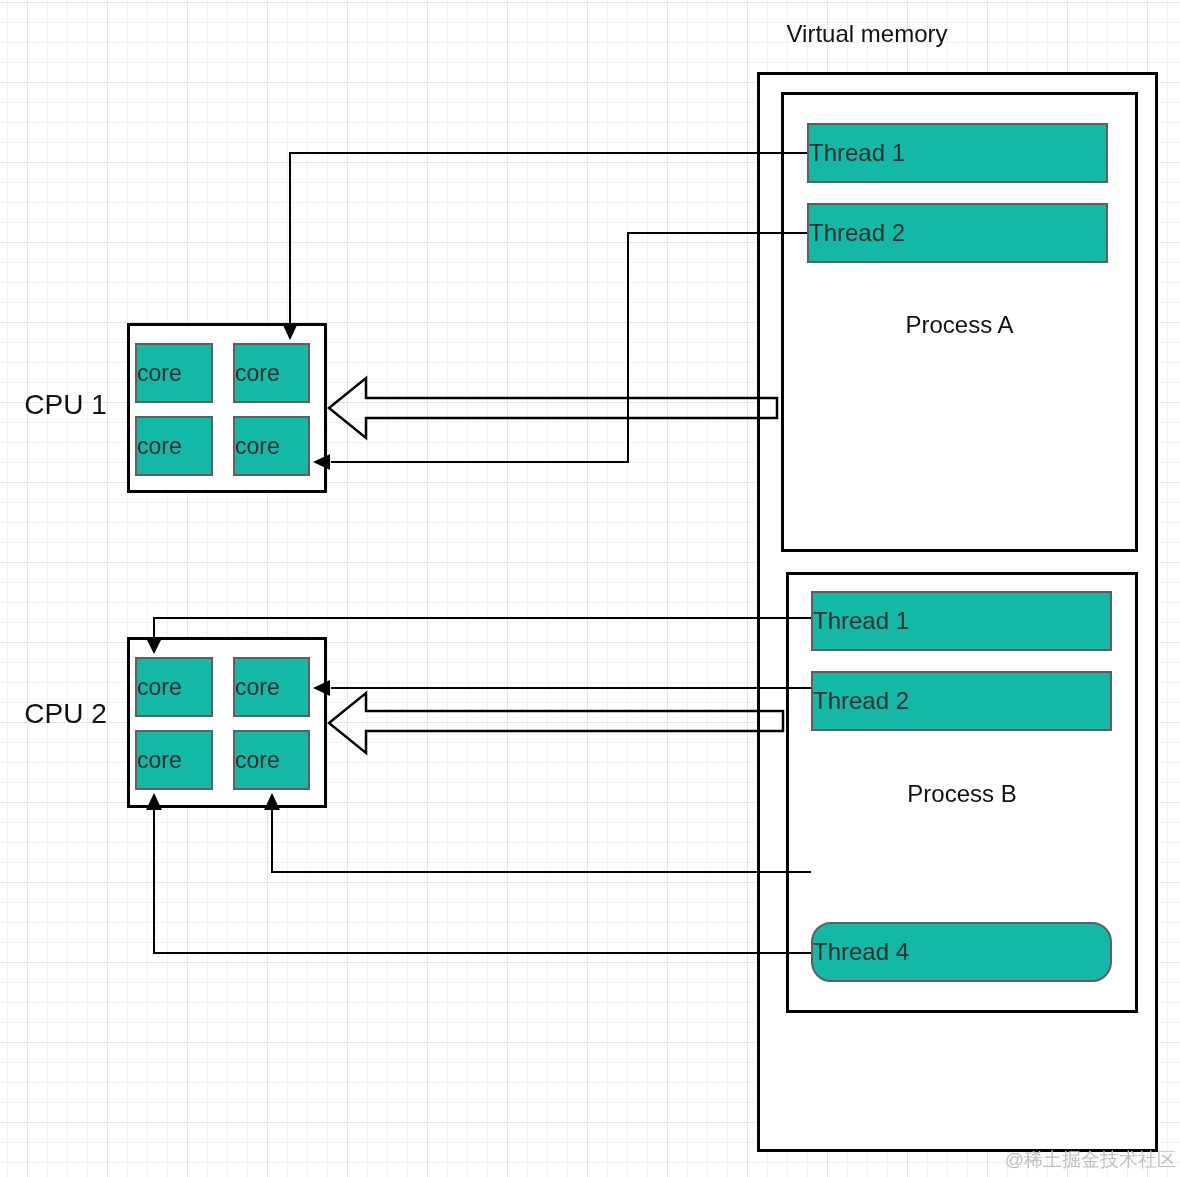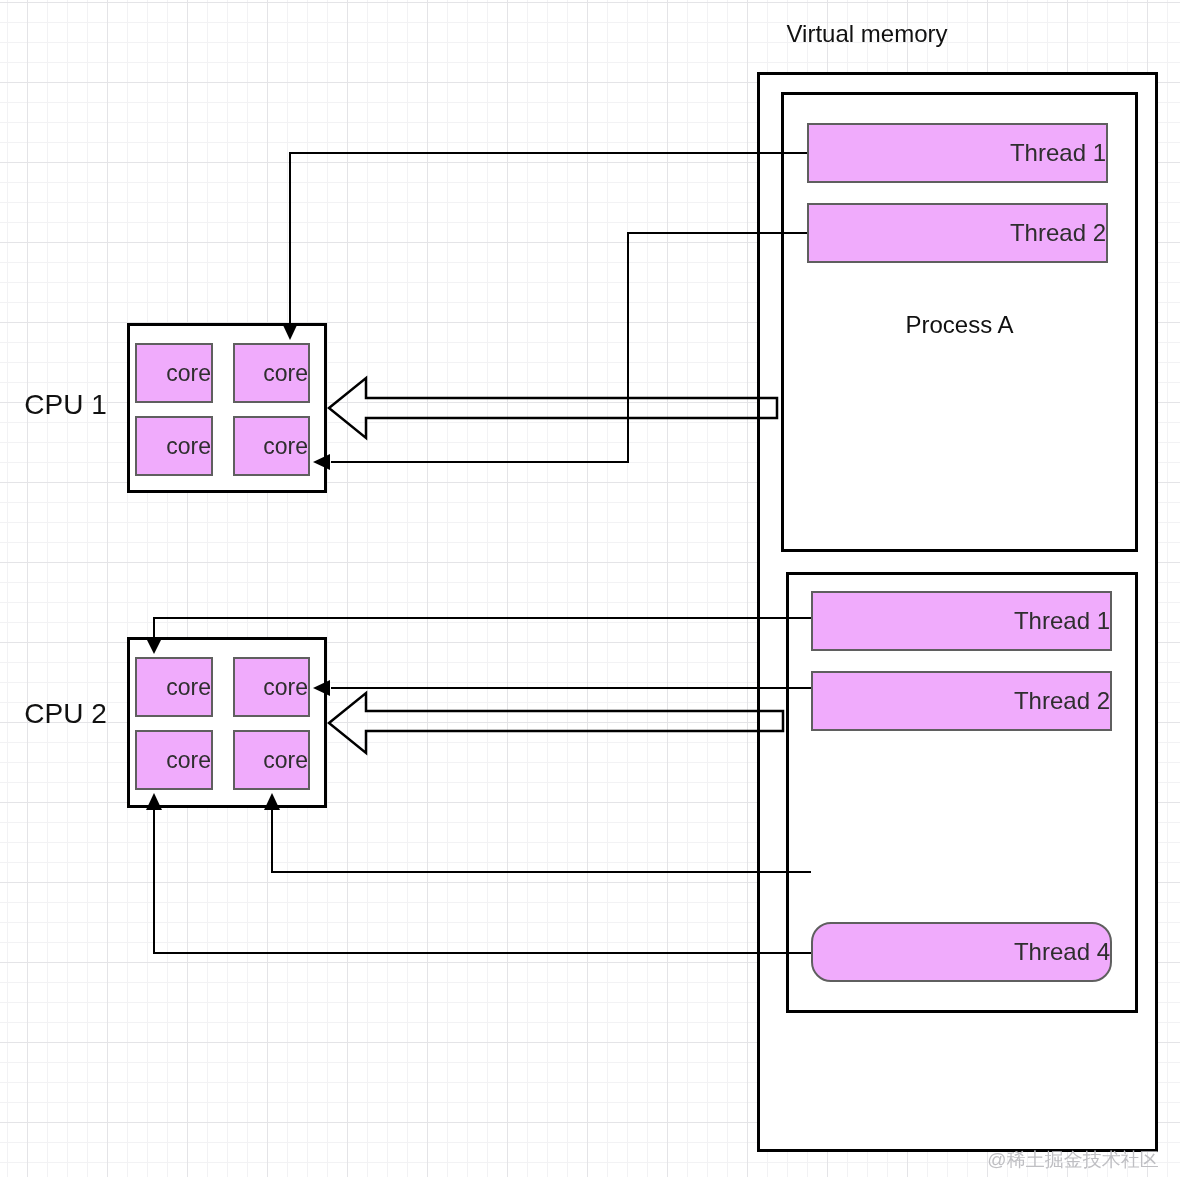--- a/index.html
+++ b/index.html
@@ -17,22 +17,22 @@
       linear-gradient(to bottom, #f2f2f4 1px, transparent 1px);
     background-size:80px 80px, 80px 80px, 20px 20px, 20px 20px;
     background-position:27px 2px, 27px 2px, 7px 2px, 7px 2px;
   }
   .box {
     position:absolute; box-sizing:border-box;
     background:#ffffff; border:3px solid #000000;
   }
   .subbox {
     position:absolute; box-sizing:border-box;
-    background:#f0abfc; border:2px solid #5f5f5f;
-    display:flex; align-items:center; justify-content:flex-end;
+    background:#14b8a6; border:2px solid #5f5f5f;
+    display:flex; align-items:center; justify-content:flex-start;
     font-size:24px; color:#2e2e2e;
   }
   .lbl { position:absolute; text-align:center; white-space:nowrap; }
   .title-lbl   { font-size:24px; color:#111111; }
   .process-lbl { font-size:24px; color:#111111; width:100%; }
   .cpu-lbl     { font-size:28px; color:#111111; }
   .core-lbl    { font-size:23px; }
   .ellipsis-lbl{ font-size:24px; font-weight:700; letter-spacing:3px; color:#111111; width:100%; }
   .watermark   { font-size:19px; color:#bfbfc3; text-align:right; }
   .overlay {
@@ -62,27 +62,28 @@
     <div class="lbl process-lbl" style="left:0px; top:216px;">Process A</div>
   </div>
 
   <div class="box" style="left:786px; top:572px; width:352px; height:441px;">
     <div class="subbox" style="left:22px; top:16px; width:301px; height:60px;">
       <span>Thread 1</span>
     </div>
     <div class="subbox" style="left:22px; top:96px; width:301px; height:60px;">
       <span>Thread 2</span>
     </div>
+    <div class="lbl process-lbl" style="left:0px; top:205px;">Process B</div>
     <div class="subbox" style="left:22px; top:347px; width:301px; height:60px;border-radius:20px;">
       <span>Thread 4</span>
     </div>
   </div>
 
   <div class="lbl ellipsis-lbl" style="left:757px; top:1050px;">...</div>
-  <div class="lbl watermark" style="left:970px; top:1147px; width:206px;text-align:center;">@稀土掘金技术社区</div>
+  <div class="lbl watermark" style="left:970px; top:1147px; width:206px;">@稀土掘金技术社区</div>
 
   <div class="lbl cpu-lbl" style="left:23px; top:389px; width:85px;">CPU 1</div>
   <div class="box" style="left:127px; top:323px; width:200px; height:170px;">
     <div class="subbox core-lbl" style="left:5px; top:17px; width:78px; height:60px;">
       <span>core</span>
     </div>
     <div class="subbox core-lbl" style="left:103px; top:17px; width:77px; height:60px;">
       <span>core</span>
     </div>
     <div class="subbox core-lbl" style="left:5px; top:90px; width:78px; height:60px;">

